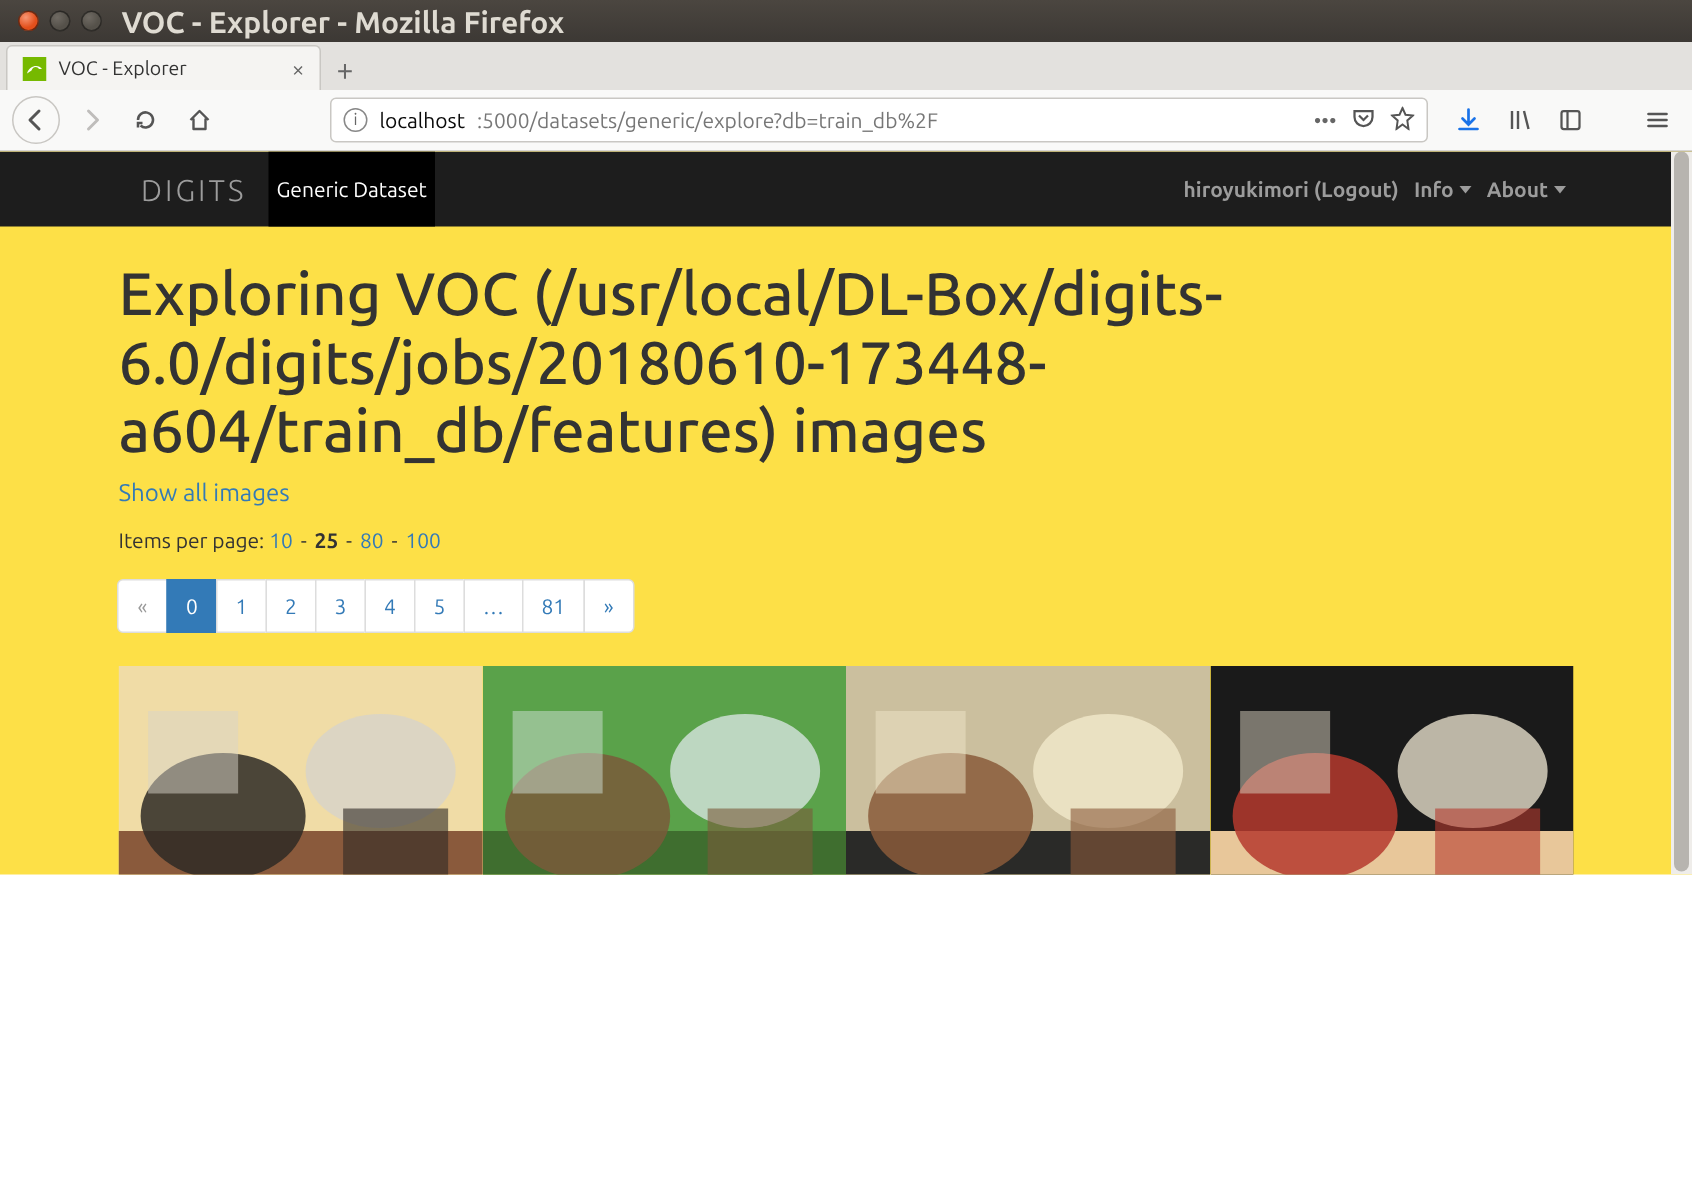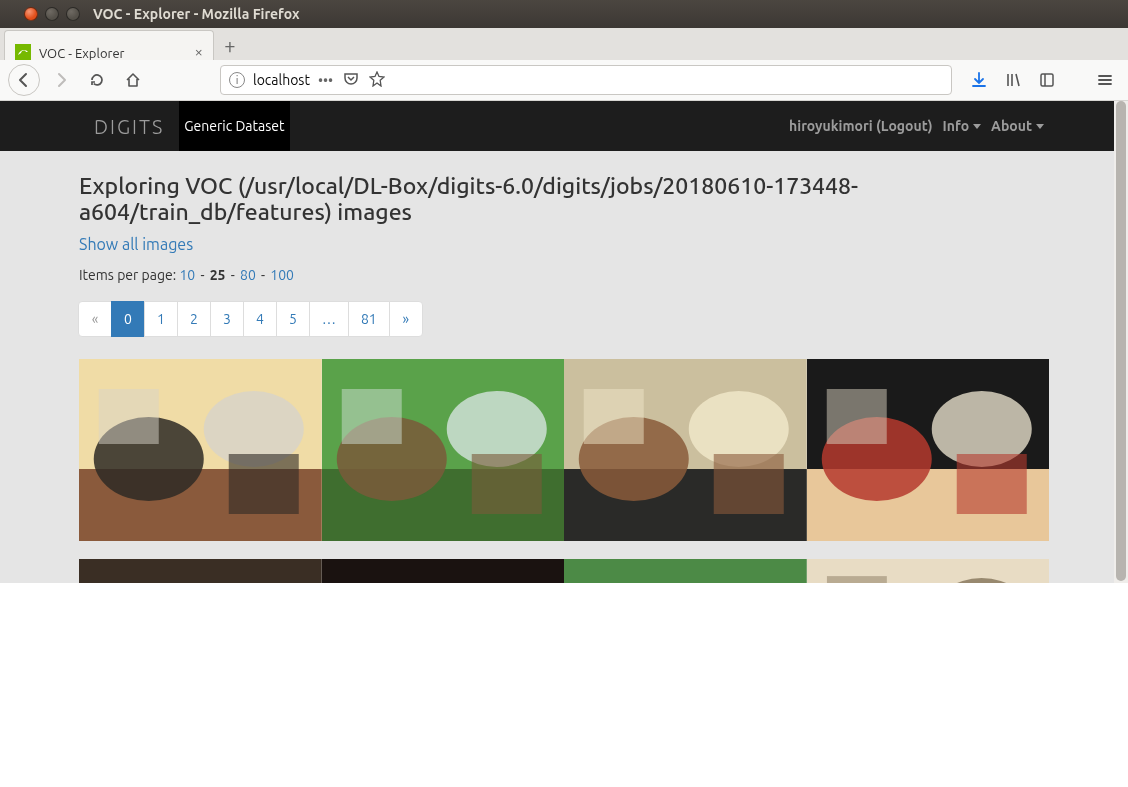--- a/index.html
+++ b/index.html
@@ -1,63 +1,63 @@
 <!DOCTYPE html>
 <html><head>
 <meta charset="utf-8">
 <style>
   * { box-sizing: border-box; margin: 0; padding: 0; }
   html, body { width: 1128px; height: 787px; font-family: "Ubuntu", "Helvetica Neue", Arial, sans-serif; overflow: hidden; background:#fff;}
   
   .ubuntu-titlebar {
     height: 28px; background: linear-gradient(#4b4640,#3c3834);
-    display:flex; align-items:center; padding:0 24px; gap:7px;
-    color:#dfdbd2; font-size:14px; font-weight:bold;
+    display:flex; align-items:center; padding:0 12px; gap:7px;
+    color:#dfdbd2; font-size:20px; font-weight:bold;
   }
   .win-btn { width:14px; height:14px; border-radius:50%; display:inline-block; border:1px solid rgba(0,0,0,.5);}
   .win-close{background:radial-gradient(circle at 35% 30%, #f79674, #e24f1b 60%);}
   .win-min,.win-max{background:radial-gradient(circle at 35% 30%, #6f6a63, #55514a 60%);}
   
   .ff-tabstrip{height:32px; background:#e3e1de; display:flex; align-items:flex-end; padding-left:4px;}
   .ff-tab{height:30px; min-width:210px; background:#f5f4f2; border:1px solid #c9c7c3; border-bottom:none;
-    border-radius:4px 4px 0 0; display:flex; align-items:flex-end; padding:0 10px; gap:8px; font-size:13px; color:#333;}
+    border-radius:4px 4px 0 0; display:flex; align-items:center; padding:0 10px; gap:8px; font-size:13px; color:#333;}
   .ff-tab .favicon{width:16px;height:16px;}
   .ff-tab .favicon svg{display:block;}
   .ff-tab .close-x{margin-left:auto; color:#666; font-size:15px;}
   .ff-newtab{width:32px;height:30px; display:flex;align-items:center;justify-content:center;color:#666;font-size:20px;}
   
   .ff-toolbar{height:41px; background:#f9f9f8; border-bottom:1px solid #d7d5d2; display:flex; align-items:center; padding:0 8px; gap:6px;}
   .tb-btn{width:30px;height:30px; border-radius:4px; display:flex;align-items:center;justify-content:center;color:#5a5a5a;}
   .tb-btn.disabled{color:#bfbdbb;}
   .tb-btn svg,.tb-btn span{display:block;}
   .nav-circle{width:32px;height:32px;border:1px solid #c9c7c3;border-radius:50%;display:flex;align-items:center;justify-content:center;color:#555;}
   .urlbar, .searchbar{height:30px; border:1px solid #c9c7c3; border-radius:4px; background:#fff; display:flex; align-items:center; padding:0 8px; font-size:14px; color:#333;}
   .urlbar{flex:1; min-width:0; gap:8px;}
   .urlbar .info-i{width:16px;height:16px;border:1px solid #888;border-radius:50%;display:flex;align-items:center;justify-content:center;font-size:11px;color:#666;}
   .urlbar .url-host{color:#0a0a0a;}
   .urlbar .url-rest{color:#777; white-space:nowrap; overflow:hidden; text-overflow:clip; flex:1;}
   .urlbar .right-icons{display:flex; align-items:center; gap:10px; color:#666;}
   .searchbar{width:180px; gap:6px; color:#888;}
   .right-tools{display:flex; align-items:center; gap:4px; margin-left:6px;}
   
-  .viewport{position:relative; height:482px; overflow:hidden; background:#e5e5e5;}
+  .viewport{position:relative; height:482px; overflow:hidden; background:#fde047;}
   .vscroll{position:absolute; right:0; top:0; bottom:0; width:14px; background:#efedea;}
   .vscroll .thumb{position:absolute; left:2px; right:2px; top:0; height:480px; background:#b7b4af; border-radius:6px;}
   
   .navbar{height:50px; background:#1d1d1d; display:flex; align-items:center; color:#999; font-size:14px;}
   .nav-inner{width:970px; margin:0 auto; display:flex; align-items:center; height:100%;}
   .brand{font-size:20px; letter-spacing:2px; color:#9c9c9c; font-weight:300; padding:0 15px;}
   .navlink{padding:0 5px; height:100%; display:flex; align-items:center; color:#9c9c9c; cursor:pointer;}
   .navlink.active{background:#000; color:#fff;}
   .nav-right{margin-left:auto; display:flex; align-items:center; gap:0;}
   .nav-right .navlink{color:#9c9c9c;font-weight:bold;}
   .caret{display:inline-block; margin-left:4px; width:0;height:0;border-left:4px solid transparent;border-right:4px solid transparent;border-top:5px solid #9c9c9c;}
   
   .content{width:970px; margin:0 auto; padding-top:22px;}
-  h1{font-size:23px; font-weight:500; color:#333; line-height:1.14; margin-bottom:10px;}
+  h1{font-size:40px; font-weight:500; color:#333; line-height:1.14; margin-bottom:10px;}
   .link{color:#337ab7; cursor:pointer;}
   .ipp{margin-top:14px; font-size:14px; color:#333;}
   .ipp .sep{color:#333; margin:0 2px;}
   .ipp .current{font-weight:bold; color:#333;}
   
   .pagination{display:flex; margin-top:18px;}
   .pagination a{display:flex;align-items:center;justify-content:center; min-width:34px; height:36px; padding:0 12px;
     border:1px solid #ddd; margin-left:-1px; background:#fff; color:#337ab7; font-size:14px; cursor:pointer;}
   .pagination a:first-child{border-radius:4px 0 0 4px; color:#999;}
   .pagination a:last-child{border-radius:0 4px 4px 0;}
@@ -113,20 +113,21 @@
   </div>
   <div class="tb-btn">
     <svg width="16" height="16" viewBox="0 0 16 16">
         <path d="M2 8 8 2 14 8 M4 7v7h8V7" stroke="#555" stroke-width="1.6" fill="none" stroke-linejoin="round"></path>
       </svg>
   </div>
   <div style="width:60px"></div>
   <div class="urlbar">
     <span class="info-i">i</span>
     <span class="url-host">localhost</span>
+    <span class="url-rest">:5000/datasets/generic/explore?db=train_db%2F</span>
     <span class="right-icons">
       <span>•••</span>
       <span><svg width="16" height="16" viewBox="0 0 16 16">
             <path d="M2 3h12v4a6 6 0 0 1-12 0z" fill="none" stroke="#555" stroke-width="1.5"></path>
             <path d="M5 6l3 3 3-3" fill="none" stroke="#555" stroke-width="1.5"></path>
           </svg></span>
       <span><svg width="16" height="16" viewBox="0 0 16 16">
             <path d="M8 1l2 4.5 5 .5-3.8 3.3L12 15 8 12 4 15l.8-5.7L1 6l5-.5z" fill="none" stroke="#555" stroke-width="1.3"></path>
           </svg></span>
     </span>

